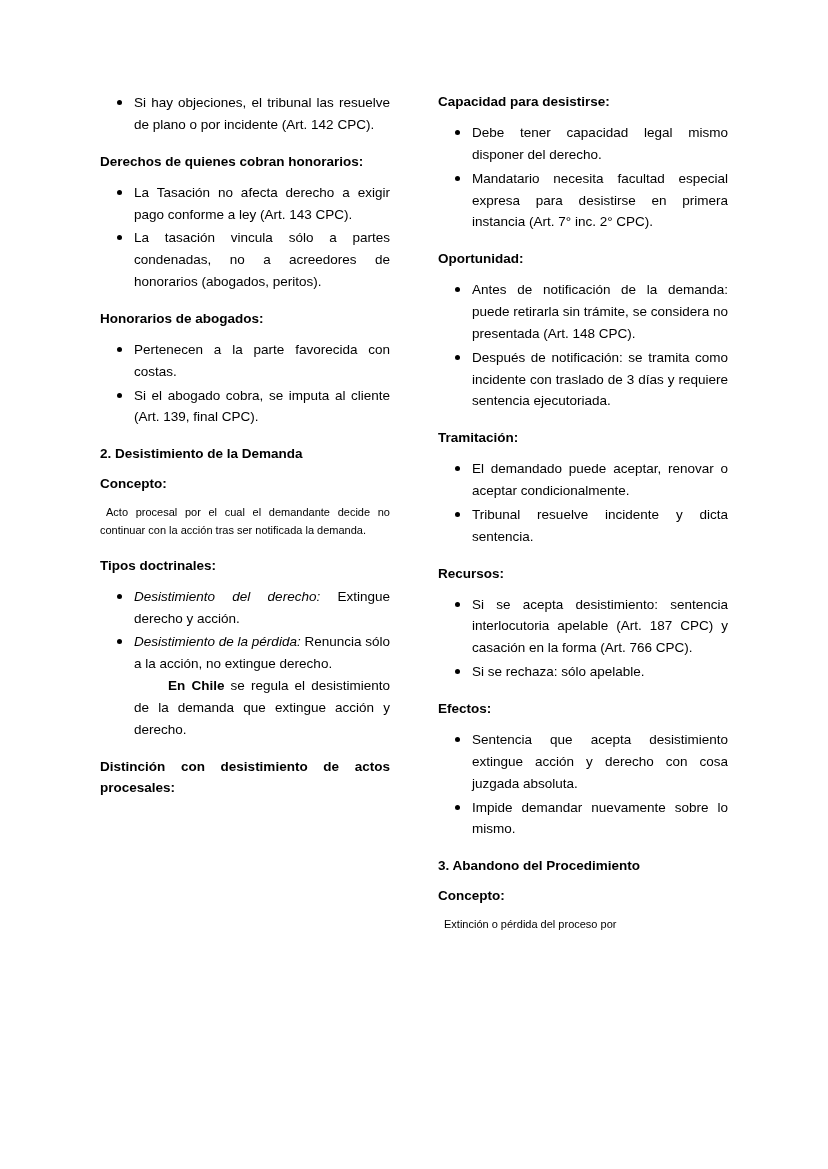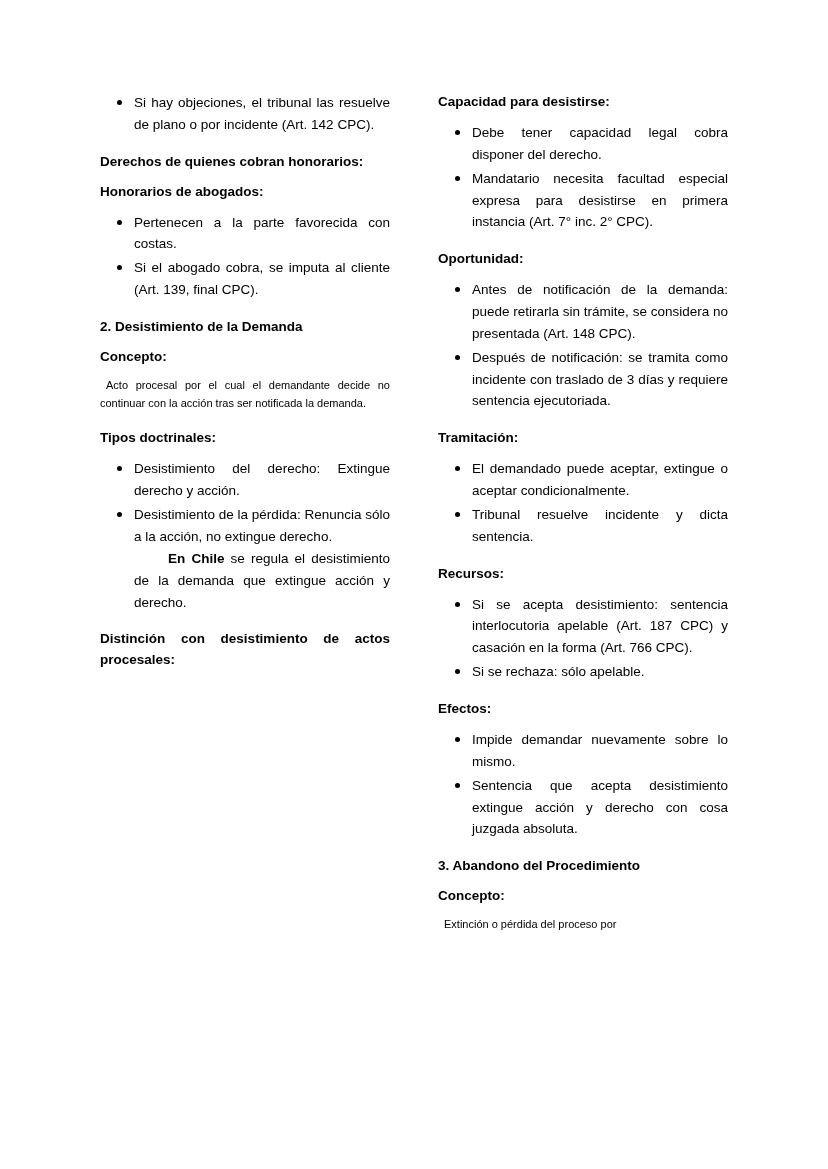--- a/index.html
+++ b/index.html
@@ -67,79 +67,84 @@
     content: "";
     position: absolute;
     left: 17px;
     top: 8px;
     width: 5px;
     height: 5px;
     border-radius: 50%;
     background: #000000;
   }
   ul.bullets li .lead-italic {
+    font-style: italic;
   }
   ul.bullets li .sub-note {
     display: block;
     text-indent: 34px;
     text-align: justify;
   }
   ul.bullets li .sub-note b {
     font-weight: bold;
   }
 </style>
 </head>
 <body>
 
 <div class="page">
   <div class="columns">
     <div class="col" id="left-col">
         <ul class="bullets">
           <li><span>Si hay objeciones, el tribunal las resuelve de plano o por incidente (Art. 142 CPC).</span></li>
         </ul>
         <div class="heading">Derechos de quienes cobran honorarios:</div>
+        <ul class="bullets">
+          <li><span>La Tasación no afecta derecho a exigir pago conforme a ley (Art. 143 CPC).</span></li>
+          <li><span>La tasación vincula sólo a partes condenadas, no a acreedores de honorarios (abogados, peritos).</span></li>
+        </ul>
         <div class="heading">Honorarios de abogados:</div>
         <ul class="bullets">
           <li><span>Pertenecen a la parte favorecida con costas.</span></li>
           <li><span>Si el abogado cobra, se imputa al cliente (Art. 139, final CPC).</span></li>
         </ul>
         <div class="heading">2. Desistimiento de la Demanda</div>
         <div class="heading">Concepto:</div>
         <div class="para indent-first">Acto procesal por el cual el demandante decide no continuar con la acción tras ser notificada la demanda.</div>
         <div class="heading">Tipos doctrinales:</div>
         <ul class="bullets">
           <li><span class="lead-italic">Desistimiento del derecho:</span><span> Extingue derecho y acción.</span></li>
           <li><span class="lead-italic">Desistimiento de la pérdida:</span><span> Renuncia sólo a la acción, no extingue derecho.</span><span class="sub-note"><b>En Chile</b><span> se regula el desistimiento de la demanda que extingue acción y derecho.</span></span></li>
         </ul>
         <div class="heading">Distinción con desistimiento de actos procesales:</div>
       </div>
     <div class="col" id="right-col">
         <div class="heading">Capacidad para desistirse:</div>
         <ul class="bullets">
-          <li><span>Debe tener capacidad legal cobra disponer del derecho.</span></li>
+          <li><span>Debe tener capacidad legal mismo disponer del derecho.</span></li>
           <li><span>Mandatario necesita facultad especial expresa para desistirse en primera instancia (Art. 7° inc. 2° CPC).</span></li>
         </ul>
         <div class="heading">Oportunidad:</div>
         <ul class="bullets">
           <li><span>Antes de notificación de la demanda: puede retirarla sin trámite, se considera no presentada (Art. 148 CPC).</span></li>
           <li><span>Después de notificación: se tramita como incidente con traslado de 3 días y requiere sentencia ejecutoriada.</span></li>
         </ul>
         <div class="heading">Tramitación:</div>
         <ul class="bullets">
-          <li><span>El demandado puede aceptar, extingue o aceptar condicionalmente.</span></li>
+          <li><span>El demandado puede aceptar, renovar o aceptar condicionalmente.</span></li>
           <li><span>Tribunal resuelve incidente y dicta sentencia.</span></li>
         </ul>
         <div class="heading">Recursos:</div>
         <ul class="bullets">
           <li><span>Si se acepta desistimiento: sentencia interlocutoria apelable (Art. 187 CPC) y casación en la forma (Art. 766 CPC).</span></li>
           <li><span>Si se rechaza: sólo apelable.</span></li>
         </ul>
         <div class="heading">Efectos:</div>
         <ul class="bullets">
+          <li><span>Sentencia que acepta desistimiento extingue acción y derecho con cosa juzgada absoluta.</span></li>
           <li><span>Impide demandar nuevamente sobre lo mismo.</span></li>
-          <li><span>Sentencia que acepta desistimiento extingue acción y derecho con cosa juzgada absoluta.</span></li>
         </ul>
         <div class="heading">3. Abandono del Procedimiento</div>
         <div class="heading">Concepto:</div>
         <div class="para indent-first">Extinción o pérdida del proceso por</div>
       </div>
   </div>
 </div>
 
 </body></html>

